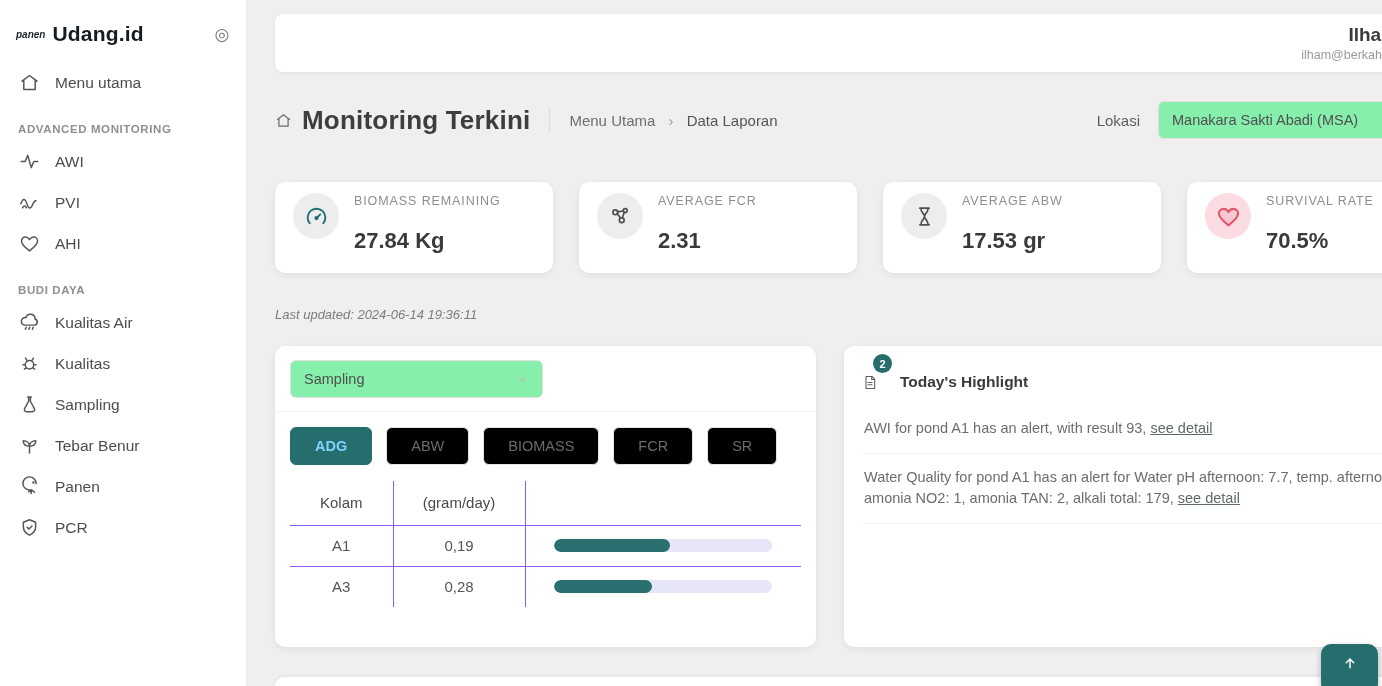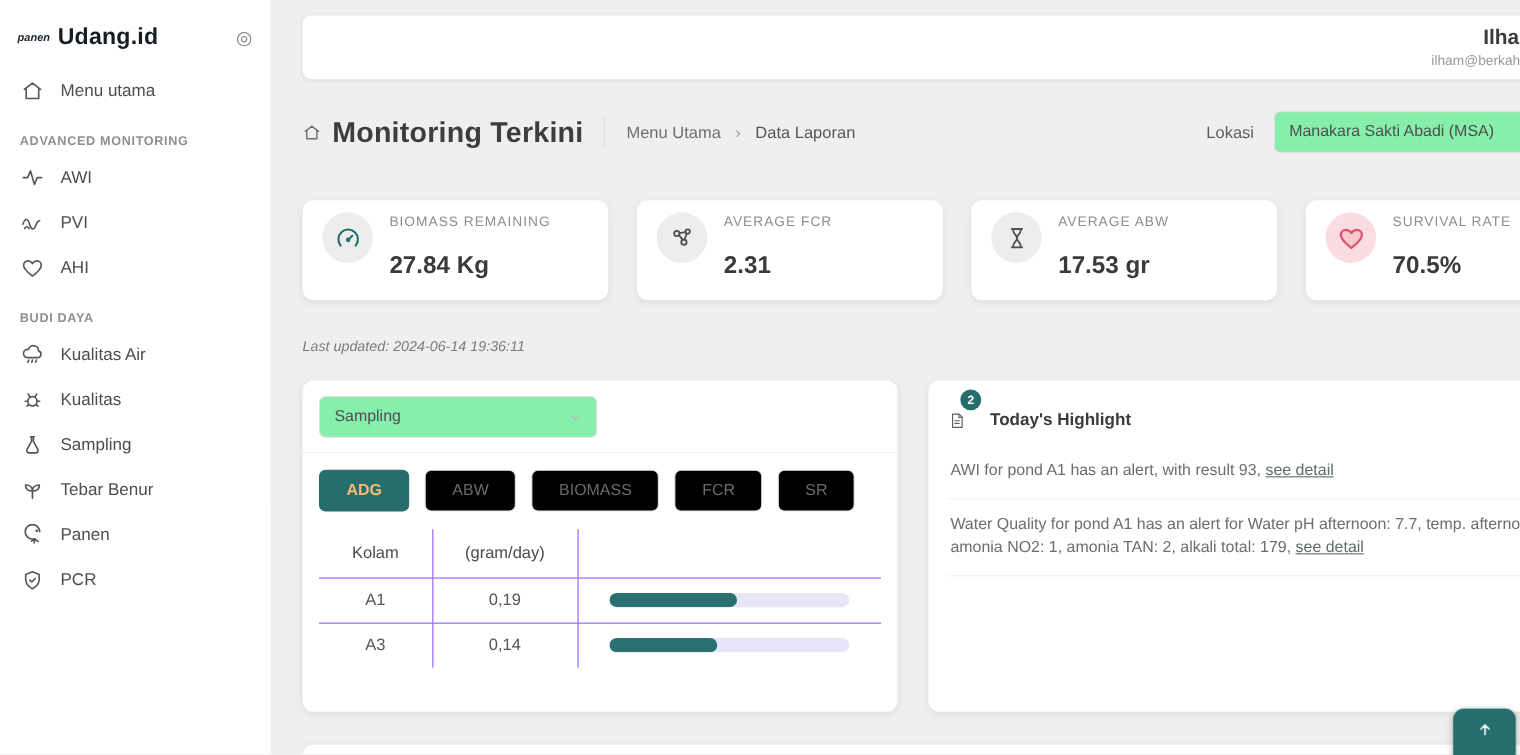--- a/index.html
+++ b/index.html
@@ -52,21 +52,21 @@
 
   .last-updated { margin-top: 34px; font-style: italic; font-size: 13px; color: #7c7c7c; }
 
   .content-row { display: flex; gap: 28px; margin-top: 24px; height: 301px; }
   .card { background: #fff; border-radius: 10px; box-shadow: 0 2px 7px rgba(0,0,0,.07); }
   .sampling-card { width: 541px; flex-shrink: 0; overflow: hidden; }
   .sampling-select { width: 253px; height: 38px; margin: 14px 15px 13px 15px; }
   .card-divider { height: 1px; background: #f1f1f1; }
   .tabs-row { display: flex; gap: 14px; padding: 15px 15px 14px 15px; }
   .tab { height: 38px; padding: 0 24px; display: flex; align-items: center; justify-content: center; font-size: 14.5px; color: #6b6b6b; background: #000000; border: 1px solid #e3e3e3; border-radius: 6px; cursor: pointer; font-weight: 500; }
-  .tab.active { background: #266d6d; border-color: #266d6d; color: #fdba74; font-weight: 600; text-align: right; }
+  .tab.active { background: #266d6d; border-color: #266d6d; color: #7dd3fc; font-weight: 600; text-align: right; }
   .adg-table { width: calc(100% - 30px); margin: 2px 15px 0 15px; border-collapse: collapse; border-style: hidden; font-size: 15px; }
   .adg-table th, .adg-table td { border: 1px solid #8b5cf6; text-align: center; font-weight: 400; color: #4f4f4f; }
   .adg-table th { height: 44px; color: #4a4a4a; }
   .adg-table td { height: 41px; color: #555; }
   .col-kolam { width: 103px; }
   .col-val { width: 132px; }
   .bar-track { width: 218px; height: 13px; border-radius: 7px; background: #e6e6f8; margin: 0 auto; overflow: hidden; }
   .bar-fill { height: 100%; border-radius: 7px; background: #2a7070; }
 
   .highlight-card { flex: 1; border-radius: 10px 0 0 10px; padding: 16px 20px 0 18px; }
@@ -329,21 +329,21 @@
               <td>A1</td>
               <td>0,19</td>
               <td>
                 <div class="bar-track">
                   <div class="bar-fill" style="width: 53%;"></div>
                 </div>
               </td>
             </tr>
             <tr>
               <td>A3</td>
-              <td>0,14</td>
+              <td>0,28</td>
               <td>
                 <div class="bar-track">
                   <div class="bar-fill" style="width: 45%;"></div>
                 </div>
               </td>
             </tr>
           </tbody>
         </table>
       </section>
 

